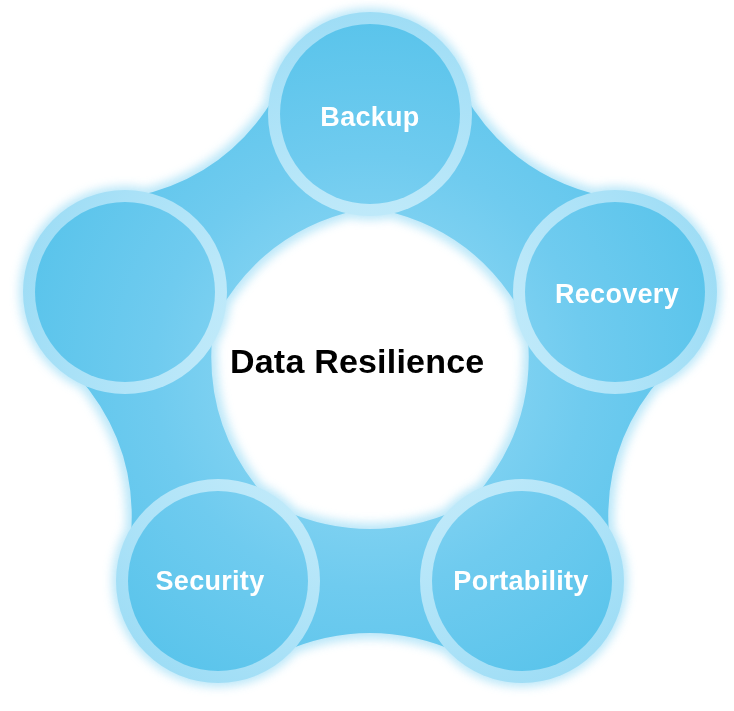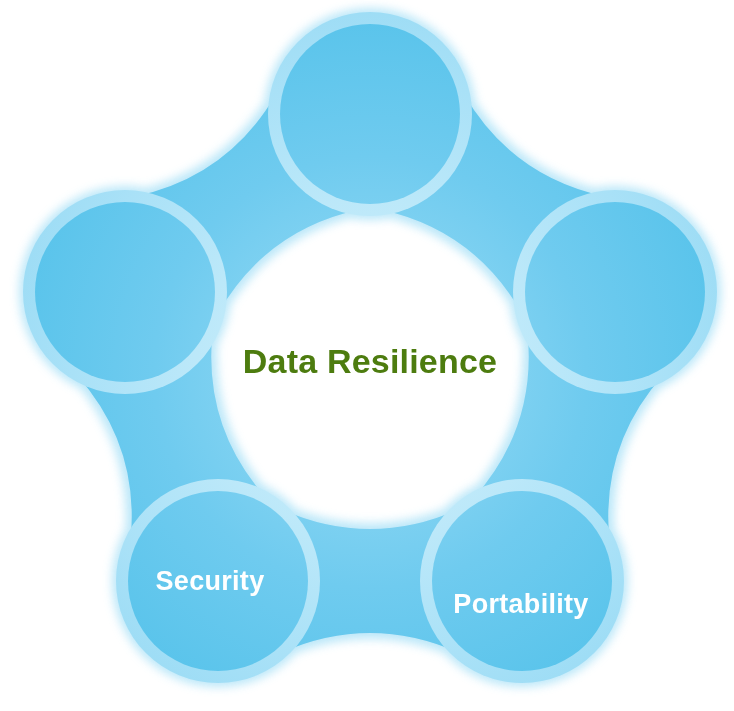--- a/index.html
+++ b/index.html
@@ -8,39 +8,39 @@
     width:734px;height:711px;
     overflow:hidden;
     font-family:"Liberation Sans", sans-serif;
   }
   .stage svg{position:absolute;left:0;top:0;}
   .center-title{
     position:absolute;
     left:370px;top:362px;
     width:280px;
     transform:translate(-50%,-50%);
-    text-align:center;
+    text-align:left;
     font-size:34px;
     font-weight:800;
     line-height:1.47;
     letter-spacing:0.2px;
-    color:#4d7c0f;
+    color:#000000;
   }
   .node-label{
     position:absolute;
     transform:translate(-50%,-50%);
     white-space:nowrap;
     font-size:27px;
     font-weight:700;
     letter-spacing:0.3px;
     color:#ffffff;
   }
   .pos-backup{left:370px;top:117px;}
   .pos-recovery{left:617px;top:294px;}
-  .pos-portability{left:521px;top:581px;margin-top:23px;}
+  .pos-portability{left:521px;top:581px;}
   .pos-security{left:210px;top:581px;}
   .pos-intelligence{left:125px;top:293px;}
 </style>
 </head>
 <body>
 
 <div class="stage">
 
   <svg id="blob-svg" width="734" height="711" viewBox="0 0 734 711" aria-hidden="true">
       <defs>
@@ -85,15 +85,17 @@
       <circle cx="522" cy="581" r="102" fill="url(#gRing)"></circle>
       <circle cx="522" cy="581" r="90" fill="url(#gCore)"></circle>
       <circle cx="218" cy="581" r="102" fill="url(#gRing)"></circle>
       <circle cx="218" cy="581" r="90" fill="url(#gCore)"></circle>
       <circle cx="125" cy="292" r="102" fill="url(#gRing)"></circle>
       <circle cx="125" cy="292" r="90" fill="url(#gCore)"></circle>
     </svg>
 
   <div class="center-title">Data Resilience</div>
 
+  <div class="node-label pos-backup">Backup</div>
+  <div class="node-label pos-recovery">Recovery</div>
   <div class="node-label pos-portability">Portability</div>
   <div class="node-label pos-security">Security</div>
 </div>
 
 </body></html>

